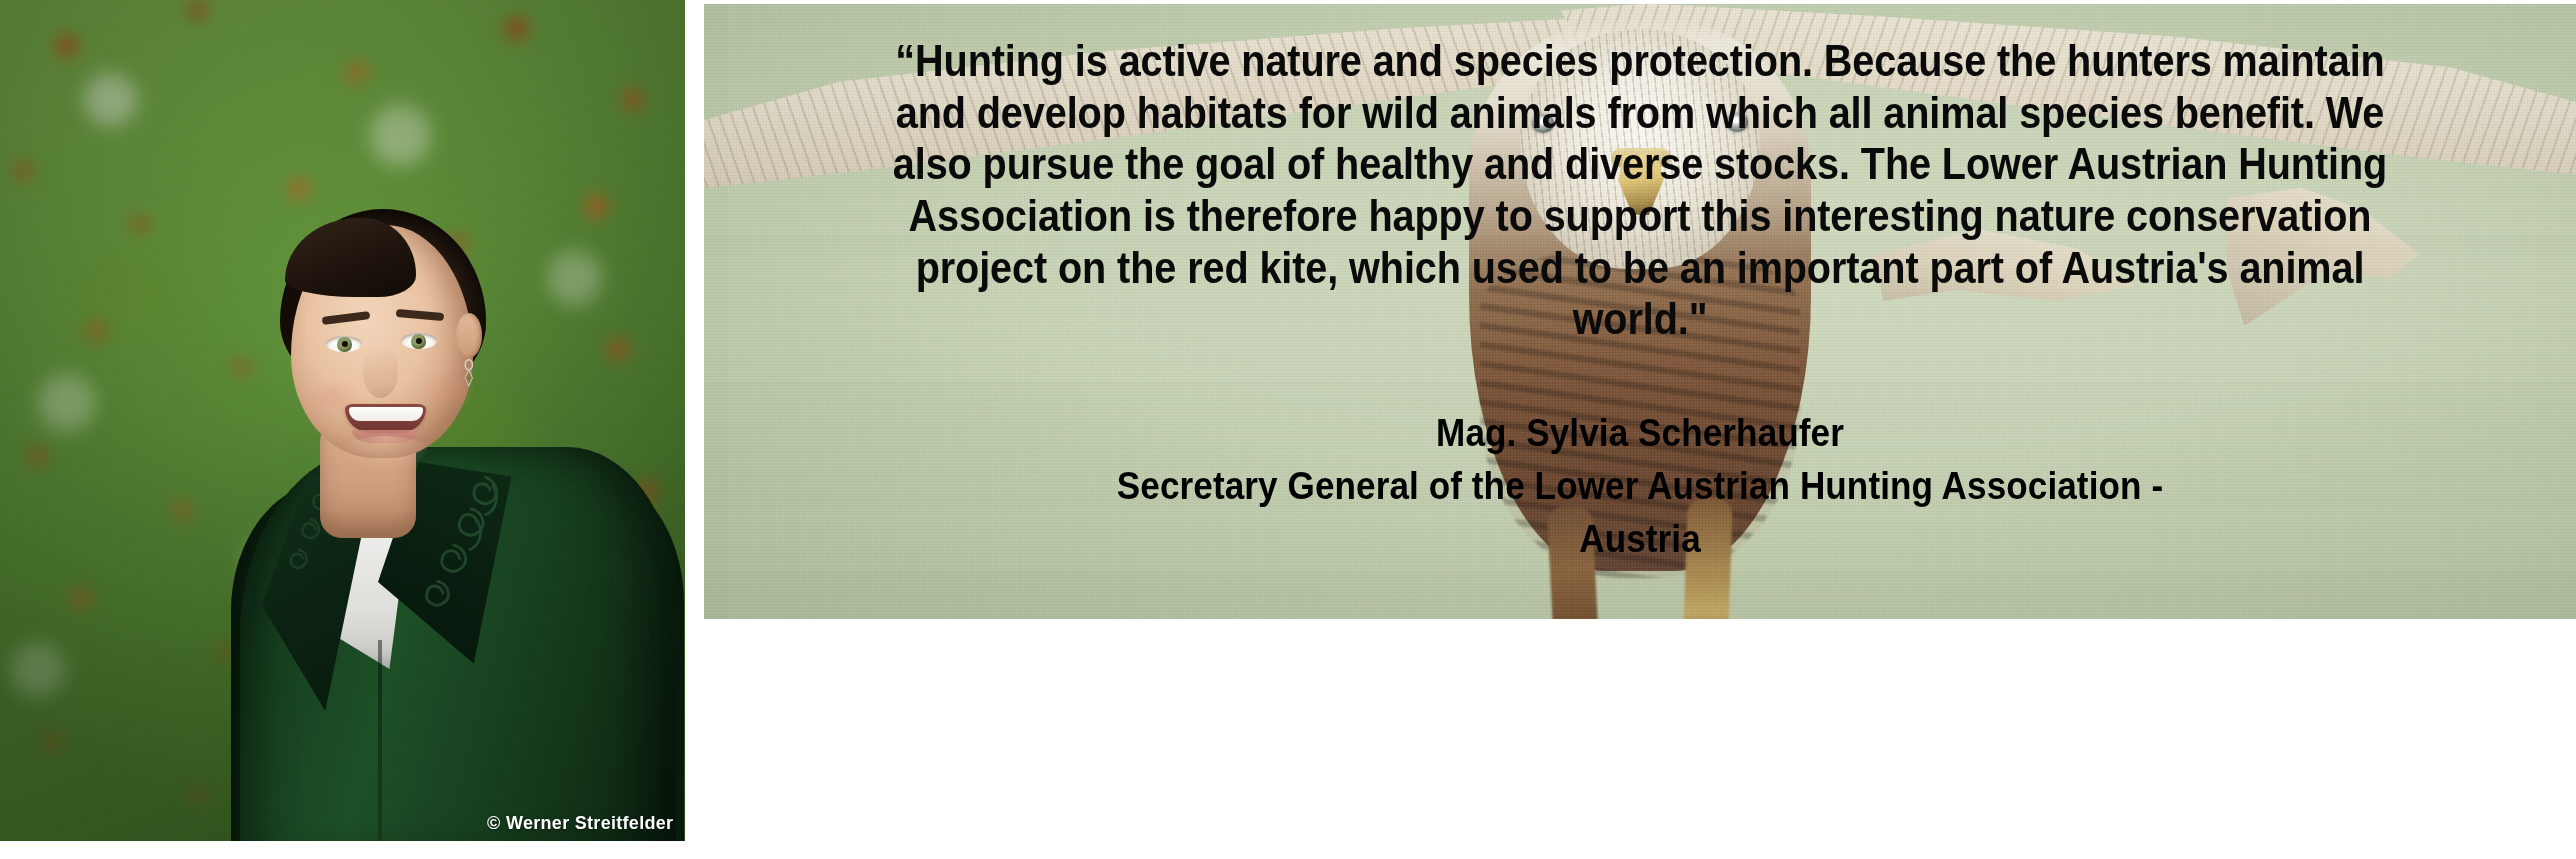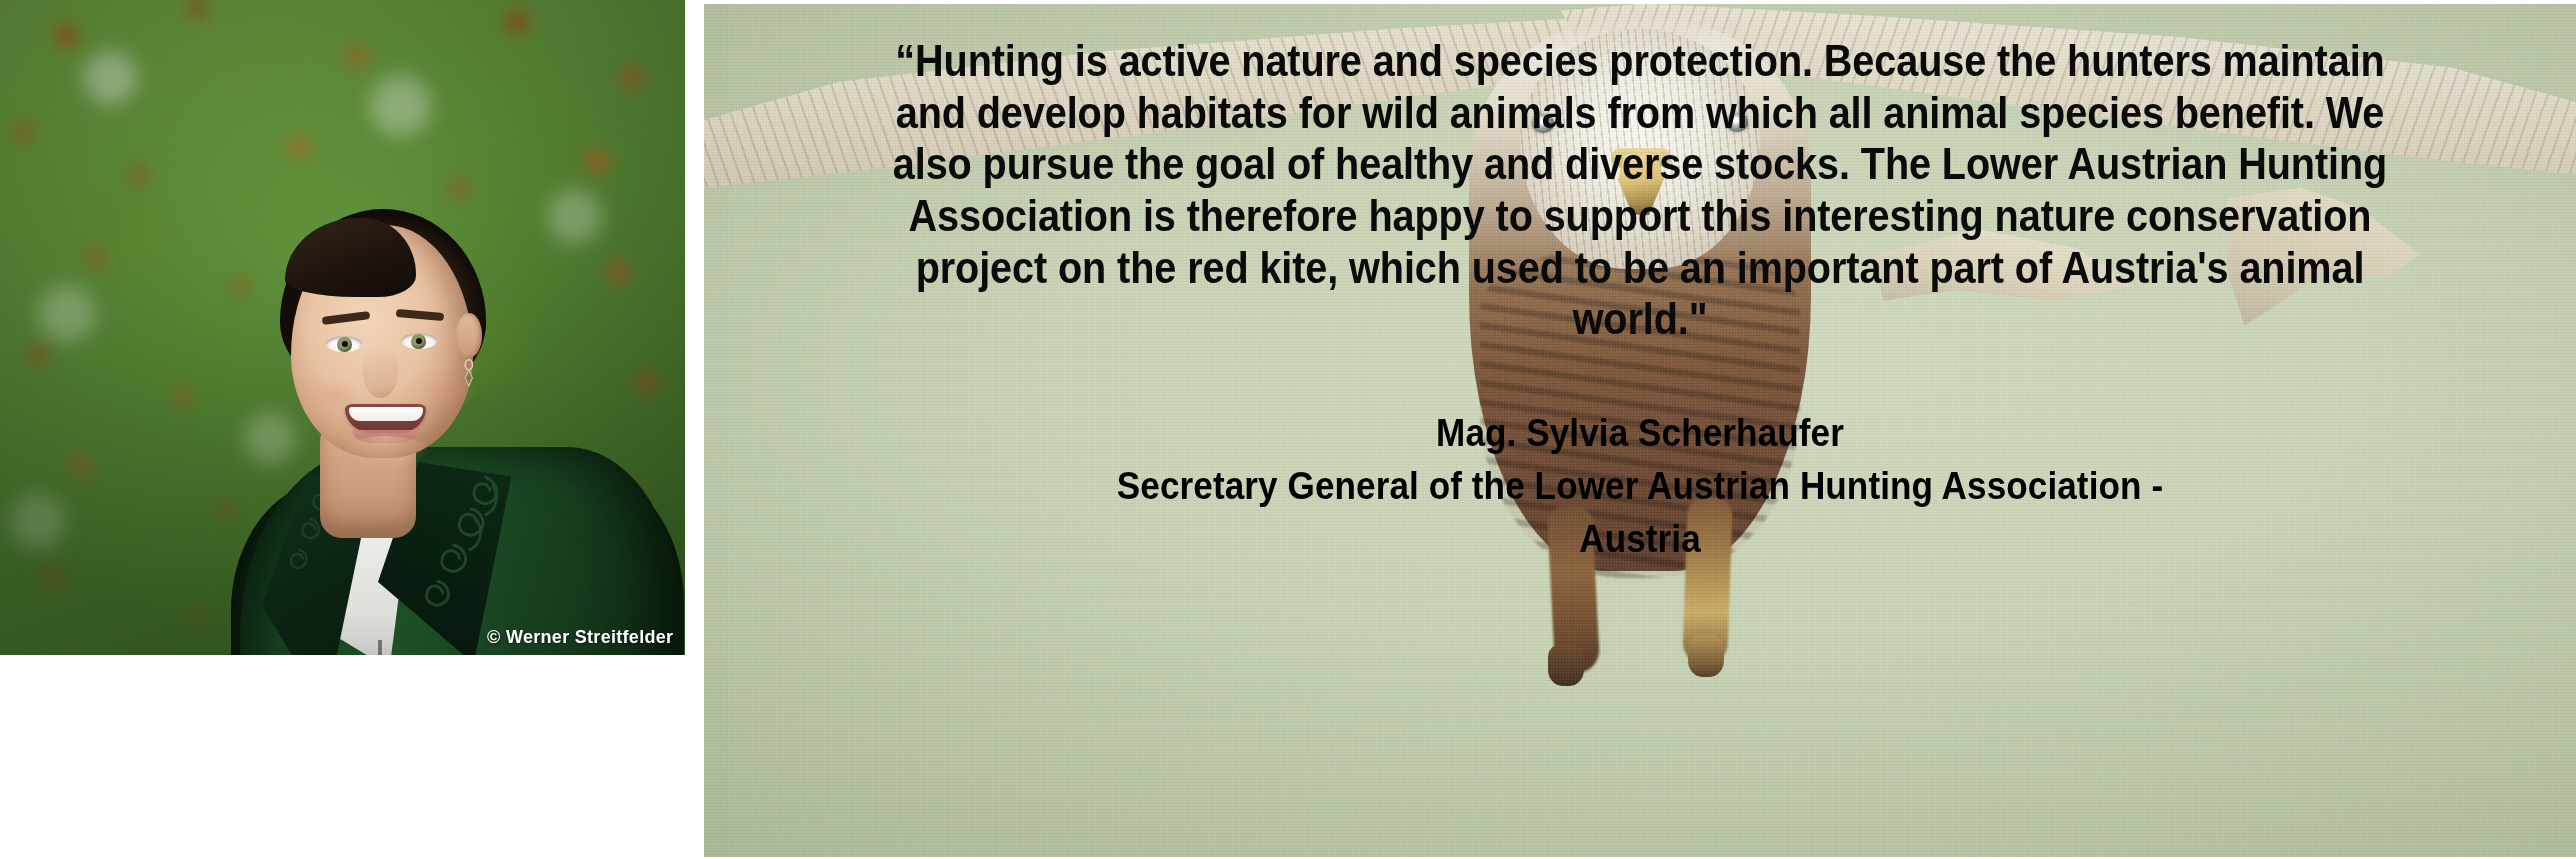--- a/index.html
+++ b/index.html
@@ -7,21 +7,21 @@
     width:2576px; height:859px;
     background:#ffffff;
     font-family:"Liberation Sans", sans-serif;
     overflow:hidden;
   }
   .banner { position:relative; width:2576px; height:859px; display:flex; background:#fff; }
 
   
   .portrait-panel {
     position:relative;
-    width:685px; height:655px;
+    width:685px; height:841px;
     overflow:hidden;
     background:#3c6a2b;
     flex:0 0 685px;
   }
   
   .foliage {
     position:absolute; inset:0;
     background:
       radial-gradient(circle at 12% 8%, rgba(214,66,24,.85) 0 8.7px, transparent 11px),
       radial-gradient(circle at 30% 4%, rgba(198,58,22,.8) 0 7.3px, transparent 9.4px),
@@ -243,21 +243,21 @@
     text-shadow:0 0.7px 2.2px rgba(0,0,0,.55);
   }
 
   
   .divider { flex:0 0 19px; height:859px; background:#ffffff; }
 
   
   .quote-panel {
     position:relative;
     flex:1 1 auto;
-    height:857px;
+    height:619px;
     overflow:hidden;
     padding-top:4.4px;
     background:#ffffff;
   }
   .kite-scene {
     position:absolute;
     left:0; top:4.4px; right:0; bottom:0;
     overflow:hidden;
     background:
       radial-gradient(ellipse 120% 95% at 58% 42%, #cfd9bd 0%, #c6d2b3 38%, #bccaa8 66%, #b1c19c 100%);

